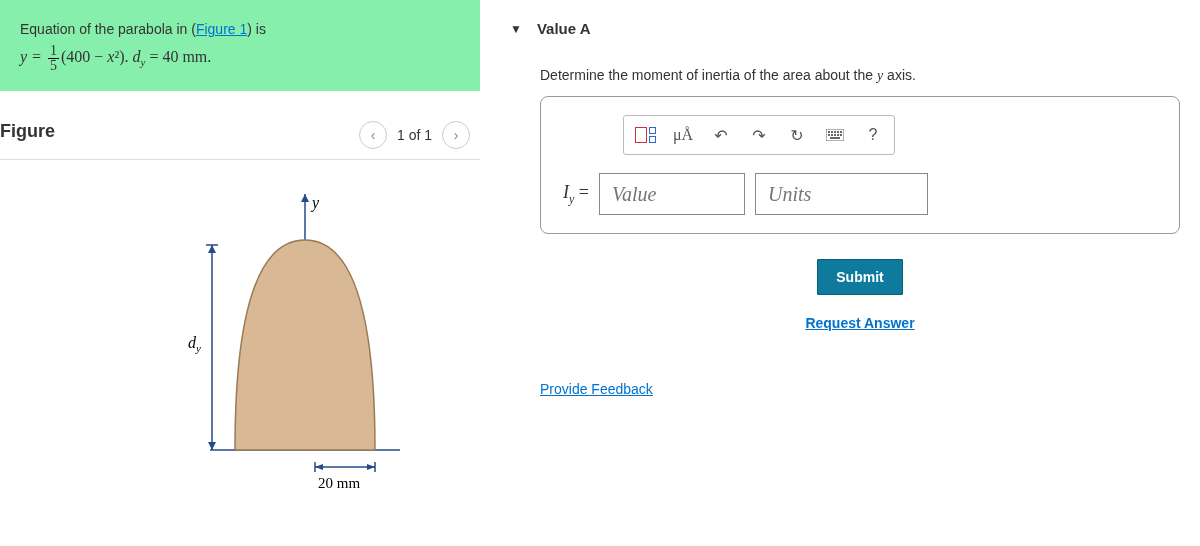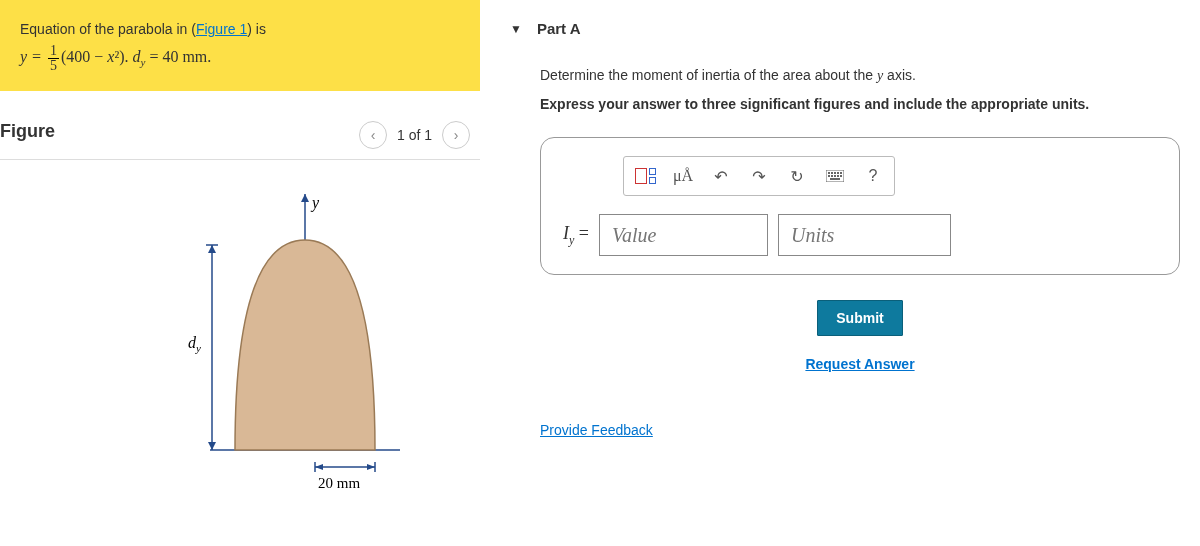--- a/index.html
+++ b/index.html
@@ -1,21 +1,21 @@
 <!DOCTYPE html>
 <html><head>
   <meta charset="utf-8">
   <style>
     * { box-sizing: border-box; margin: 0; padding: 0; }
     body { font-family: Arial, Helvetica, sans-serif; font-size: 14px; color: #333; background: #fff; }
     .container { display: flex; width: 1200px; height: 546px; }
     .left-panel { width: 480px; padding: 0; }
     .right-panel { flex: 1; padding: 0 20px; }
     
-    .problem-box { background: #fde047; padding: 18px 20px; margin-bottom: 30px; line-height: 1.6; }
+    .problem-box { background: #86efac; padding: 18px 20px; margin-bottom: 30px; line-height: 1.6; }
     .problem-box a { color: #0073cf; text-decoration: underline; }
     .equation { font-family: 'Times New Roman', serif; font-size: 16px; margin-top: 4px; }
     .frac { display: inline-block; vertical-align: middle; text-align: center; font-size: 14px; line-height: 1; margin: 0 2px; }
     .frac .num { display: block; border-bottom: 1px solid #000; padding: 0 2px; }
     .frac .den { display: block; padding: 0 2px; }
     
     .figure-header { display: flex; align-items: flex-start; justify-content: space-between; padding: 0 10px 10px 0; border-bottom: 1px solid #ddd; margin-bottom: 20px; }
     .figure-title { font-size: 18px; font-weight: bold; }
     .figure-nav { display: flex; align-items: center; gap: 10px; }
     .nav-btn { width: 28px; height: 28px; border: 1px solid #ccc; border-radius: 50%; background: #fff; display: flex; align-items: center; justify-content: center; color: #888; cursor: pointer; font-size: 14px; }
@@ -25,35 +25,35 @@
     
     .part-header { display: flex; align-items: center; gap: 15px; padding: 20px 0 30px 10px; }
     .part-header .arrow { font-size: 12px; }
     .part-title { font-weight: bold; font-size: 15px; }
     
     .part-body { padding: 0 0 0 40px; }
     .instruction { margin-bottom: 12px; font-size: 14px; }
     .instruction .ital { font-style: italic; font-family: 'Times New Roman', serif; }
     .instruction-bold { font-weight: bold; margin-bottom: 25px; font-size: 14px; }
     
-    .answer-box { border: 1px solid #999; border-radius: 14px; padding: 18px 22px; margin-bottom: 25px; width: 640px; }
+    .answer-box { border: 1px solid #999; border-radius: 8px; padding: 18px 22px; margin-bottom: 25px; width: 640px; }
     .toolbar { display: inline-flex; align-items: center; gap: 2px; border: 1px solid #bbb; border-radius: 3px; padding: 3px; margin-bottom: 18px; margin-left: 60px; background: #fff; }
     .tool-btn { width: 36px; height: 32px; display: flex; align-items: center; justify-content: center; border: none; background: transparent; cursor: pointer; border-radius: 2px; font-size: 16px; color: #555; }
     .tool-btn.template { background: #fff; }
     .template-icon { display: flex; gap: 2px; align-items: center; }
     .template-icon .big { width: 12px; height: 16px; border: 1.5px solid #c33; background: #fff; }
     .template-icon .smalls { display: flex; flex-direction: column; gap: 2px; }
     .template-icon .sm { width: 7px; height: 7px; border: 1.5px solid #36c; background: #fff; }
     .mu-a { font-family: 'Times New Roman', serif; font-size: 16px; }
     
     .input-row { display: flex; align-items: center; gap: 10px; }
     .var-label { font-family: 'Times New Roman', serif; font-style: italic; font-size: 18px; }
     .var-label sub { font-size: 12px; font-style: italic; }
     .value-input, .units-input { height: 42px; border: 1.5px solid #888; font-family: 'Times New Roman', serif; font-style: italic; font-size: 20px; color: #888; padding: 0 12px; background: #fff; }
-    .value-input { width: 169px; }
+    .value-input { width: 146px; }
     .units-input { width: 173px; }
     
     .submit-row { display: flex; align-items: center; gap: 20px; margin-bottom: 50px; flex-direction: column; }
     .submit-btn { background: #0e7a9e; color: #fff; border: 1px solid #0a5f7a; padding: 9px 18px; font-size: 14px; font-weight: bold; cursor: pointer; border-radius: 1px; }
     .link { color: #0073cf; font-weight: bold; font-size: 14px; cursor: pointer; }
     .link.plain { font-weight: normal; }
   </style>
 </head>
 <body>
 
@@ -108,28 +108,27 @@
         <text x="335" y="265" font-family="Times New Roman" font-style="italic" font-size="16" fill="#000">x</text>
         <text x="108" y="158" font-family="Times New Roman" font-style="italic" font-size="16" fill="#000">d<tspan baseline-shift="-4" font-size="11">y</tspan></text>
         <text x="238" y="298" font-family="Times New Roman" font-size="15" fill="#000">20 mm</text>
       </svg>
     </div>
   </div>
 
   <div class="right-panel">
     <div class="part-header">
       <span class="arrow">▼</span>
-      <span class="part-title">Part A</span>
+      <span class="part-title">Value A</span>
     </div>
 
     <div class="part-body">
       <div class="instruction">
         <span>Determine the moment of inertia of the area about the </span><span class="ital">y</span><span> axis.</span>
       </div>
-      <div class="instruction-bold">Express your answer to three significant figures and include the appropriate units.</div>
 
       <div class="answer-box">
         <div class="toolbar">
           <button class="tool-btn template">
             <span class="template-icon">
               <span class="big"></span>
               <span class="smalls">
                   <span class="sm"></span>
                   <span class="sm"></span>
                 </span>

